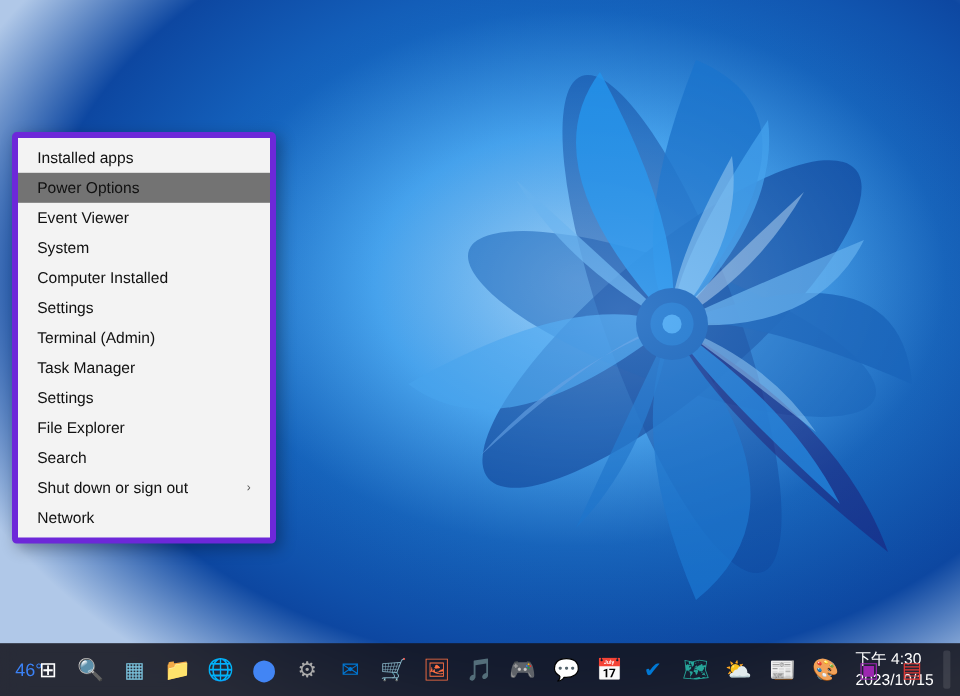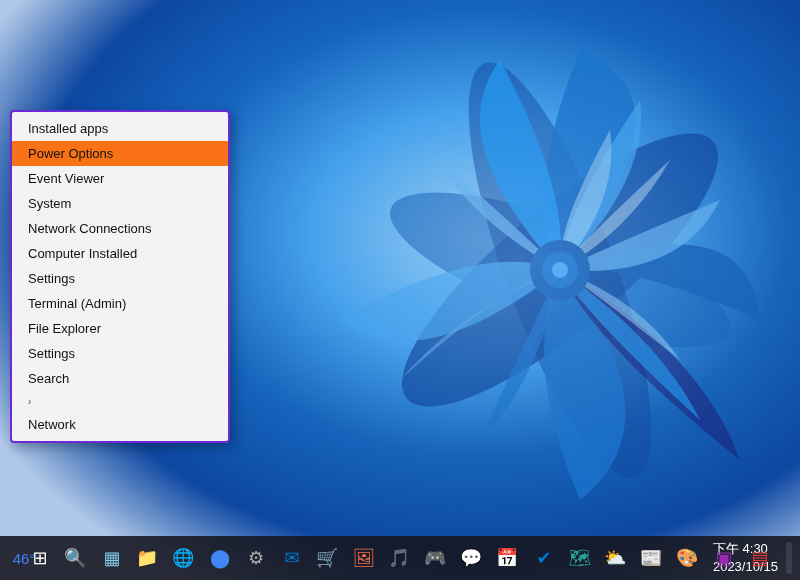--- a/index.html
+++ b/index.html
@@ -94,40 +94,40 @@
       padding: 0 4px;
     }
 
     
     #context-menu {
       position: absolute;
       left: 10px;
       top: 110px;
       width: 220px;
       background: #f3f3f3;
-      border: 2px solid #6d28d9;
+      border: 5px solid #6d28d9;
       border-radius: 4px;
       z-index: 200;
       padding: 4px 0;
       box-shadow: 4px 4px 12px rgba(0,0,0,0.3);
     }
 
     .menu-item {
       display: flex;
       align-items: center;
       justify-content: space-between;
       padding: 5px 16px 5px 16px;
       font-size: 13px;
       color: #111;
       cursor: pointer;
       white-space: nowrap;
     }
 
     .menu-item.active {
-      background: #f97316;
+      background: #737373;
     }
 
     .menu-item .chevron {
       font-size: 10px;
       color: #555;
     }
   </style>
 </head>
 <body>
 
@@ -195,41 +195,42 @@
     <div class="menu-item active">
       <span>Power Options</span>
     </div>
     <div class="menu-item">
       <span>Event Viewer</span>
     </div>
     <div class="menu-item">
       <span>System</span>
     </div>
     <div class="menu-item">
-      <span>Network Connections</span>
-    </div>
-    <div class="menu-item">
       <span>Computer Installed</span>
     </div>
     <div class="menu-item">
       <span>Settings</span>
     </div>
     <div class="menu-item">
       <span>Terminal (Admin)</span>
     </div>
     <div class="menu-item">
+      <span>Task Manager</span>
+    </div>
+    <div class="menu-item">
+      <span>Settings</span>
+    </div>
+    <div class="menu-item">
       <span>File Explorer</span>
     </div>
     <div class="menu-item">
-      <span>Settings</span>
-    </div>
-    <div class="menu-item">
       <span>Search</span>
     </div>
     <div class="menu-item">
+      <span>Shut down or sign out</span>
       <span class="chevron">›</span>
     </div>
     <div class="menu-item">
       <span>Network</span>
     </div>
   </div>
 
 <div id="taskbar">
   <div id="taskbar-left">
     <div class="taskbar-icon">

